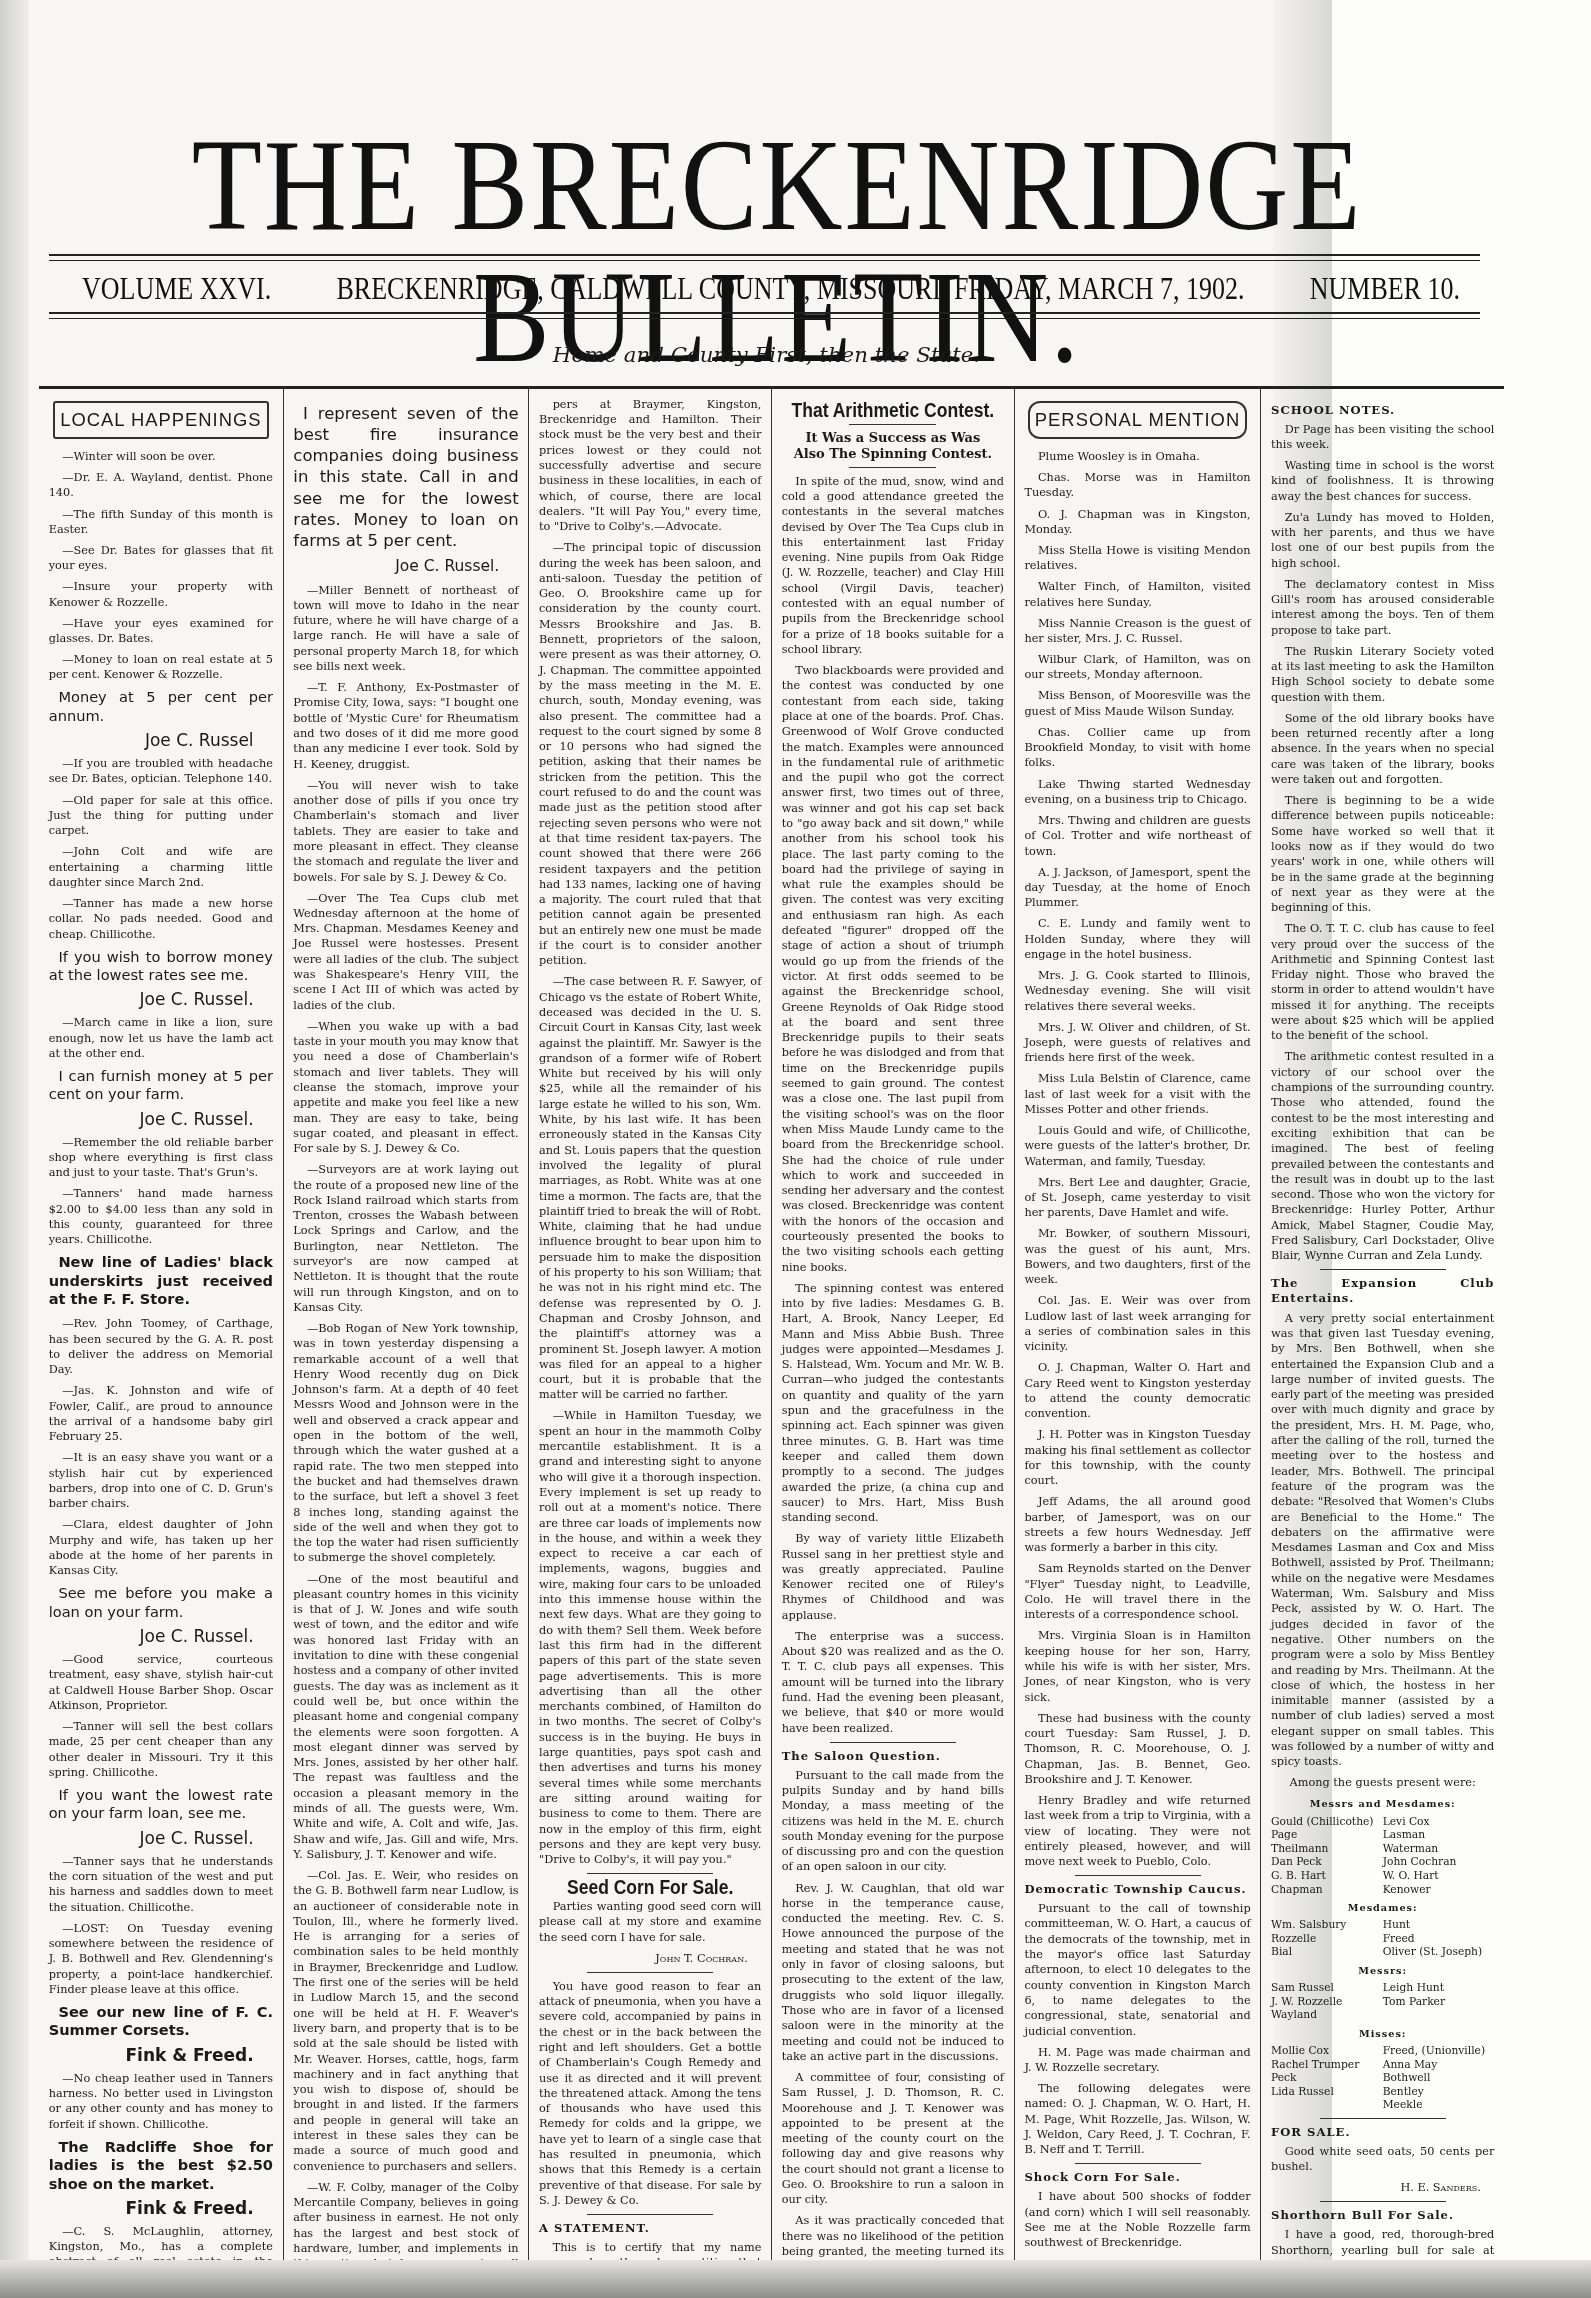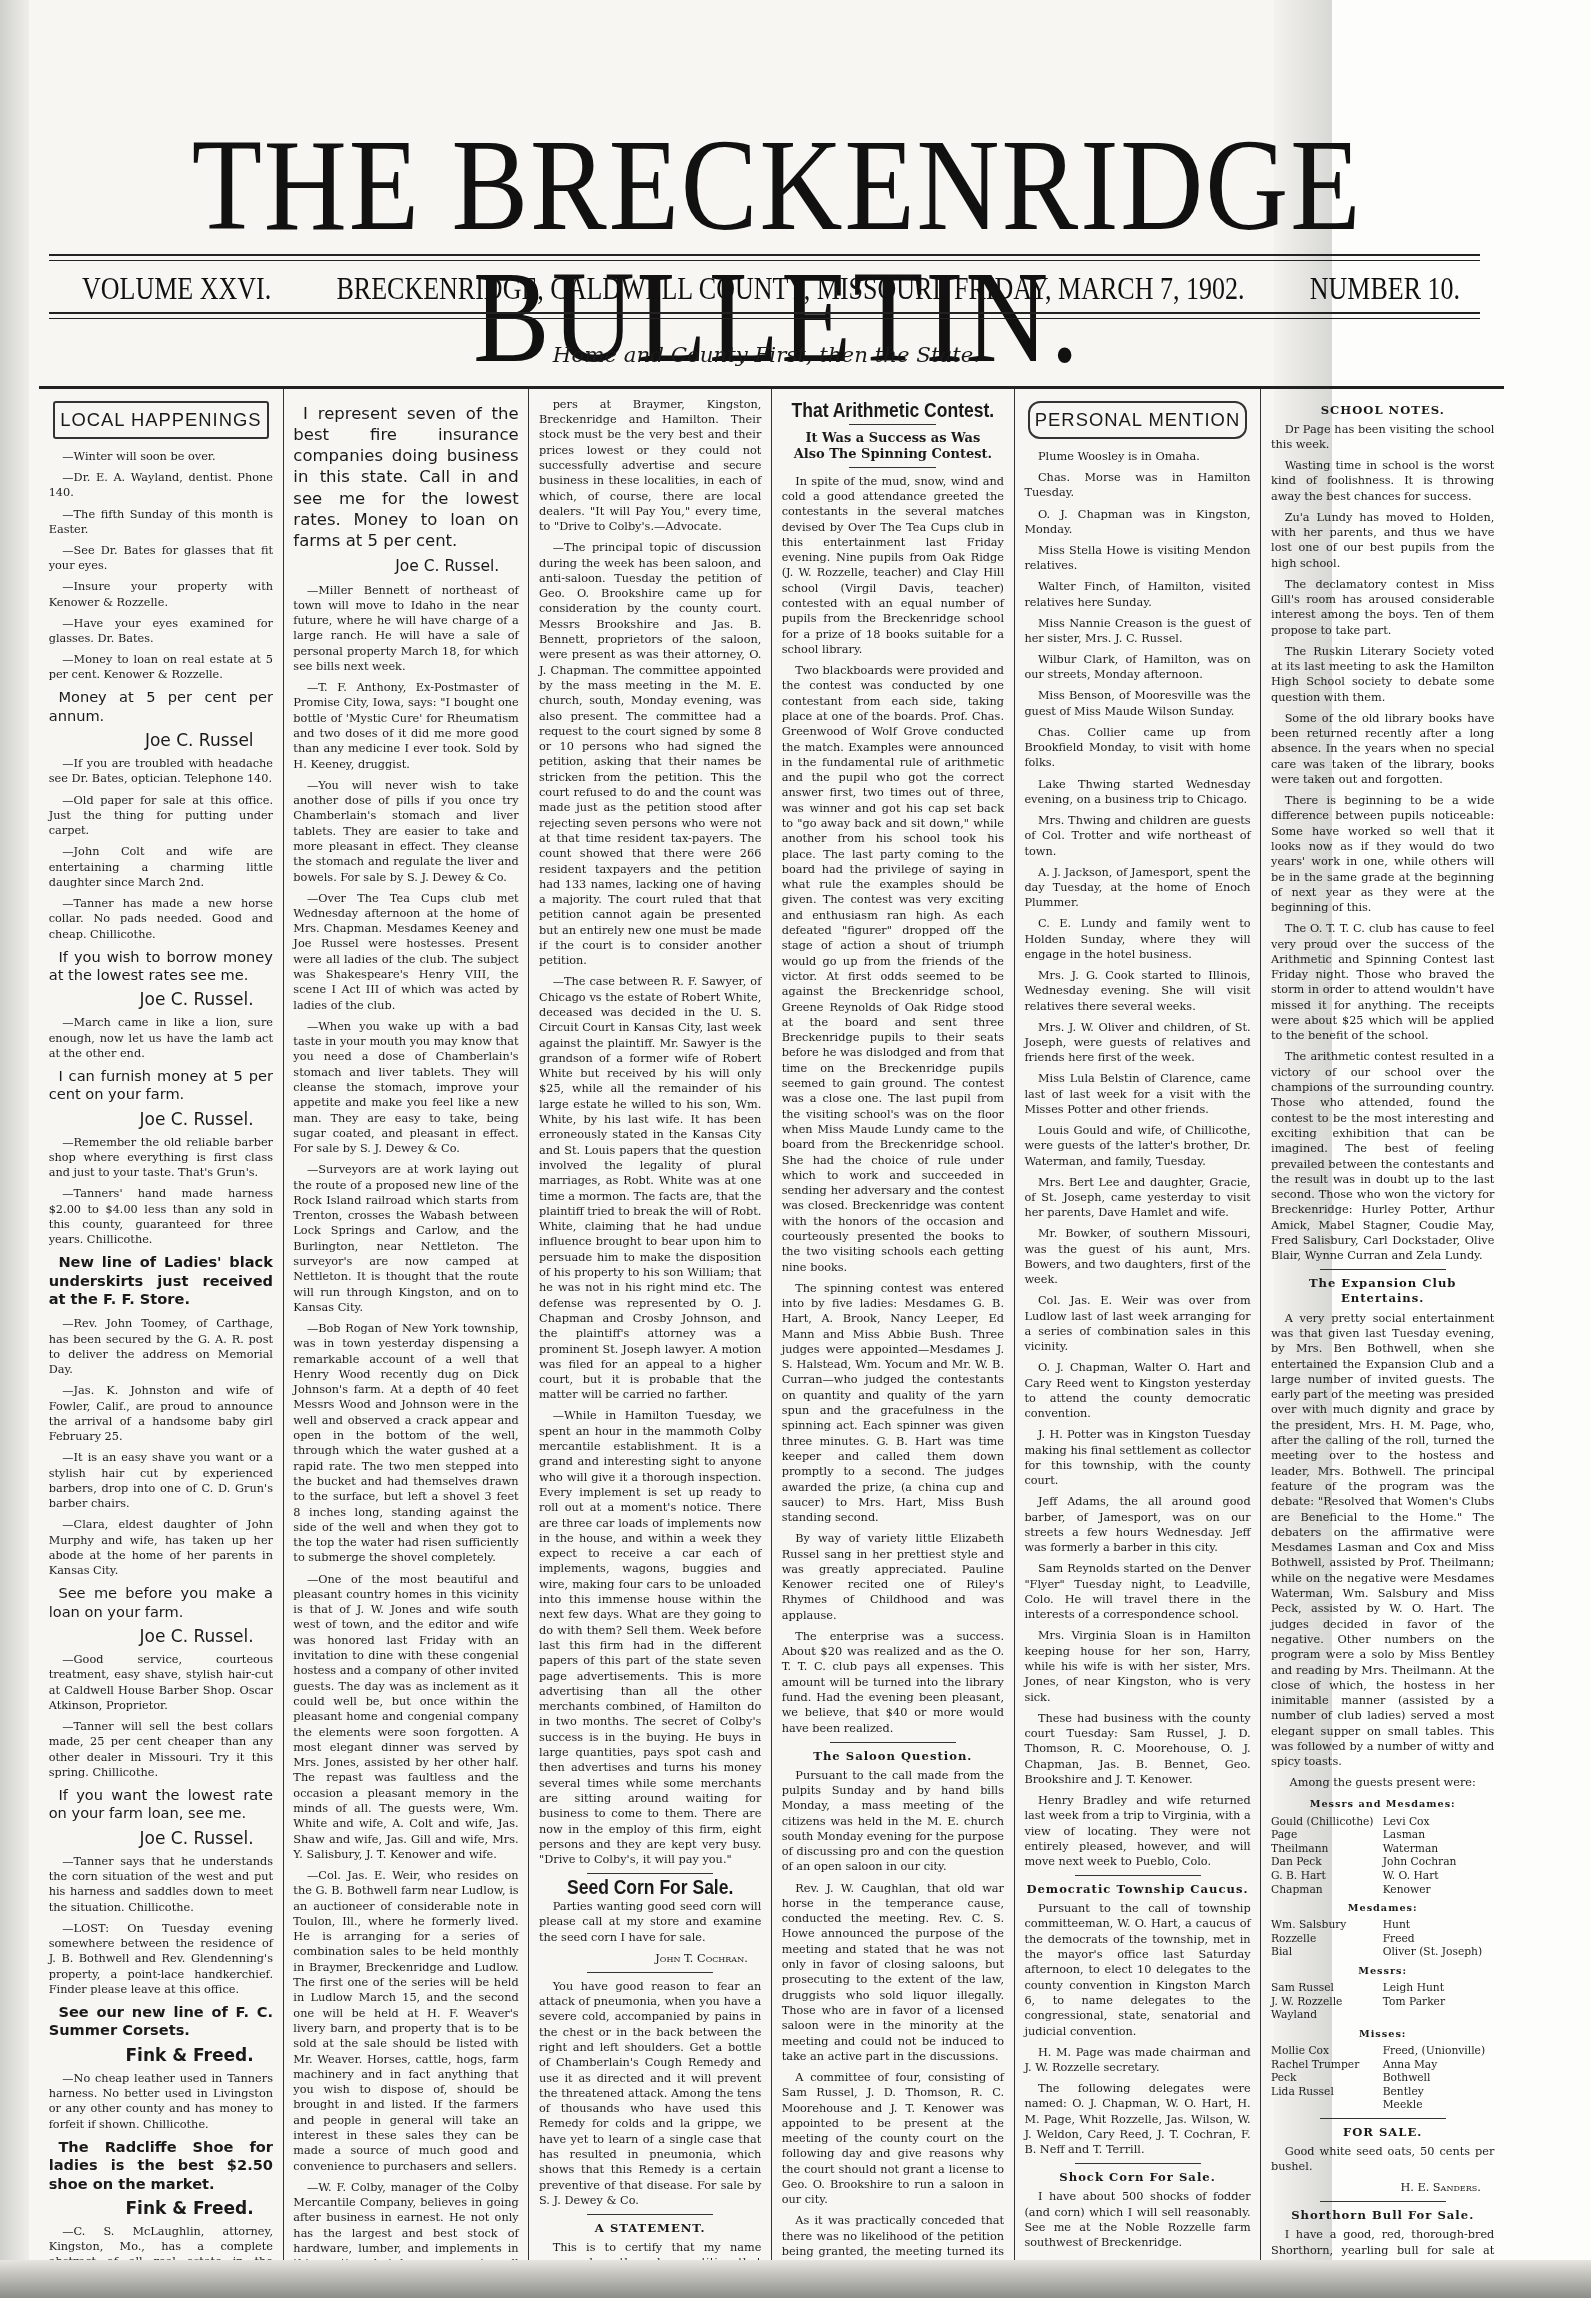--- a/index.html
+++ b/index.html
@@ -24,21 +24,21 @@
   .boxhead{border:2.9px double #333;border-radius:3px;text-align:center;font-family:"Liberation Sans",sans-serif;
     font-size:18.4px;padding:9.7px 1.9px;margin:3.9px 3.9px 9.7px 3.9px;letter-spacing:1px;}
   .boxhead.sq{border-radius:12px;}
   .item{text-indent:13.6px;margin:0 0 5.8px 0;}
   .ad{font-family:"DejaVu Sans","Liberation Sans",sans-serif;font-size:14.6px;line-height:18.4px;margin:5.8px 0 7.8px 0;text-indent:9.7px;}
   .ad.bold{font-weight:bold;font-size:14.6px;}
   .sig{text-align:right;padding-right:19.4px;font-size:17px;font-family:"DejaVu Sans",sans-serif;margin:0 0 7.8px 0;}
   .sigsc{text-align:right;padding-right:13.6px;font-variant:small-caps;margin:0 0 5.8px 0;}
   .hd{text-align:center;font-family:"Liberation Sans",sans-serif;font-weight:bold;font-size:17.5px;margin:5.8px 0 3.9px 0;transform:scaleY(1.2);}
   .sub{text-align:center;font-weight:bold;font-size:13px;margin:3.9px 7.8px 5.8px 7.8px;}
-  .small-hd{text-align:center;font-weight:bold;font-size:11.6px;letter-spacing:1px;margin:5.8px 0 3.9px 0;}
+  .small-hd{font-weight:bold;font-size:11.6px;letter-spacing:1px;margin:5.8px 0 3.9px 0;}
   .sep{width:87px;margin:5.8px auto;border-top:1px solid #333;}
   .sep.long{width:126px;border-top:1.9px solid #333;}
   .guests{display:grid;grid-template-columns:1fr 1fr;font-size:10.7px;line-height:13.6px;margin:0 0 3.9px 0;}
   .g-cap{text-align:center;font-size:9.7px;font-weight:bold;letter-spacing:1px;margin:2.9px 0;}
 </style>
 </head>
 <body>
 
 <div class="page">
   <div class="edge-l"></div>

